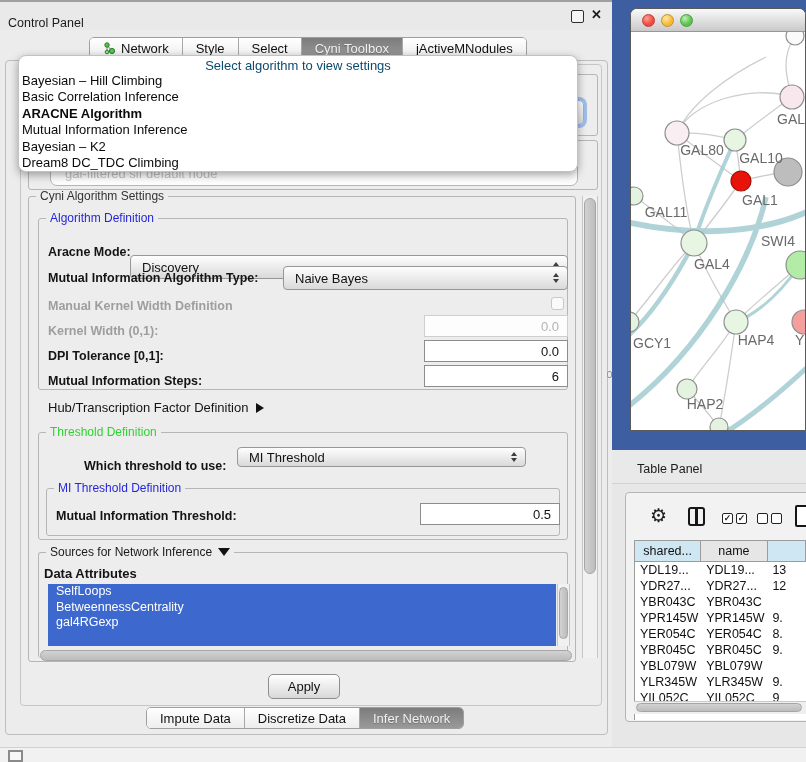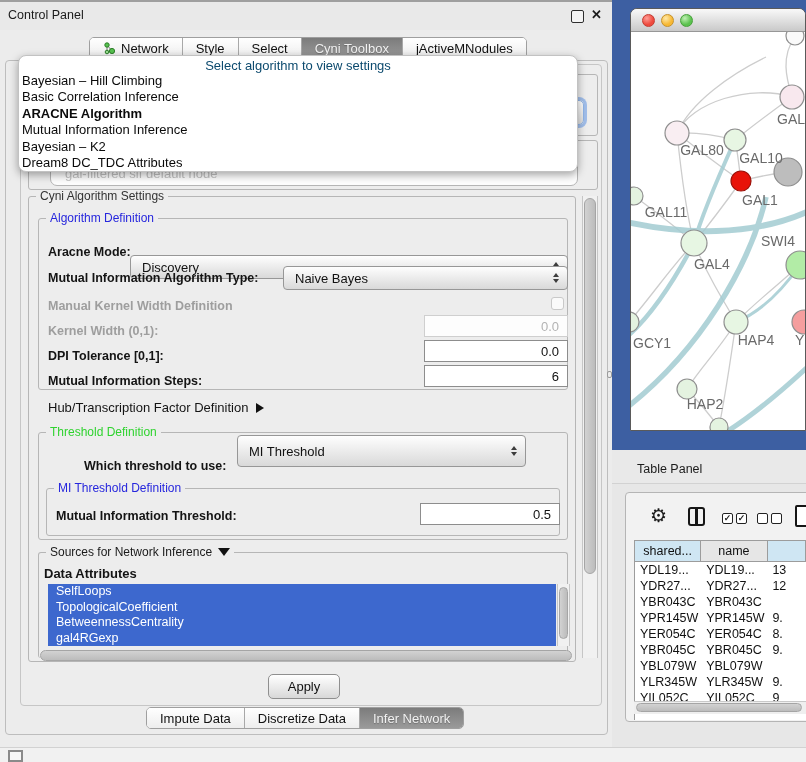--- a/index.html
+++ b/index.html
@@ -1,21 +1,21 @@
 <!DOCTYPE html>
 <html><head>
 <meta charset="utf-8">
 <style>
   html,body{margin:0;padding:0;}
   body{font-family:"Liberation Sans",sans-serif;}
   #screen{position:relative;width:806px;height:762px;background:#ECECEC;overflow:hidden;}
   .abs{position:absolute;}
   
   #cp-titlebar{left:0;top:0;width:612px;height:30px;background:#E9E9E9;border-top:2px solid #9f9f9f;box-sizing:border-box;}
-  #cp-title{left:8px;top:8px;font-size:12.5px;color:#1b1b1b;}
+  #cp-title{left:8px;top:16px;font-size:12.5px;color:#1b1b1b;}
   .win-float{left:571px;top:10px;width:11px;height:11px;border:1.5px solid #2e2e2e;border-radius:2px;background:#f4f4f4;}
   .win-close{left:591px;top:7px;font-size:13px;font-weight:bold;color:#1b1b1b;}
   .seg{display:flex;height:22px;border:1px solid #9f9f9f;border-radius:5px;overflow:hidden;background:#fff;box-sizing:border-box;}
   .seg .tab{padding:0 13px;font-size:13px;color:#111;display:flex;align-items:center;gap:5px;border-right:1px solid #a8a8a8;background:linear-gradient(#ffffff,#ededed);white-space:nowrap;}
   .seg .tab:last-child{border-right:none;}
   .seg .tab.selected{background:linear-gradient(#7c7c7c,#9a9a9a);color:#f2f2f2;text-shadow:0 1px 1px rgba(0,0,0,.25);}
   #main-panel{left:5px;top:60px;width:603px;height:675px;background:#ECECEC;border:1px solid #bdbdbd;border-radius:4px;box-sizing:border-box;}
   #inner-panel{left:20px;top:64px;width:582px;height:642px;background:#EDEDED;border:1px solid #c6c6c6;border-radius:4px;box-sizing:border-box;}
   .groupbox{border:1px solid #b6b6b6;border-radius:3px;box-sizing:border-box;}
   .grouplabel{font-size:12px;background:#EDEDED;padding:0 4px;line-height:12px;white-space:nowrap;}
@@ -112,21 +112,21 @@
     <span>gal-filtered sif default node</span>
   </div>
 
   <div class="abs" id="popup">
     <div class="ph">Select algorithm to view settings</div>
     <div class="popup-item">Bayesian – Hill Climbing</div>
     <div class="popup-item">Basic Correlation Inference</div>
     <div class="popup-item bold">ARACNE Algorithm</div>
     <div class="popup-item">Mutual Information Inference</div>
     <div class="popup-item">Bayesian – K2</div>
-    <div class="popup-item">Dream8 DC_TDC Attributes</div>
+    <div class="popup-item">Dream8 DC_TDC Climbing</div>
   </div>
 
   <div class="abs groupbox" style="left:28px;top:196px;width:548px;height:466px;"></div>
   <div class="abs grouplabel" style="left:36px;top:190px;color:#333;">Cyni Algorithm Settings</div>
 
   <div class="abs vscroll-track" style="left:582px;top:196px;width:16px;height:462px;"></div>
   <div class="abs scroll-thumb" style="left:584px;top:198px;width:12px;height:376px;"></div>
 
   <div class="abs groupbox" style="left:38px;top:218px;width:530px;height:172px;"></div>
   <div class="abs grouplabel blue-title" style="left:46px;top:212px;">Algorithm Definition</div>
@@ -169,21 +169,21 @@
 
   <div class="abs" style="left:48px;top:400px;font-size:13px;color:#141414;display:flex;align-items:center;gap:8px;">
     <span>Hub/Transcription Factor Definition</span>
     <span class="tri-right"></span>
   </div>
 
   <div class="abs groupbox" style="left:38px;top:432px;width:530px;height:108px;"></div>
   <div class="abs grouplabel green-title" style="left:46px;top:426px;">Threshold Definition</div>
 
   <div class="abs lbl" style="left:84px;top:459px;">Which threshold to use:</div>
-  <div class="abs combo" style="left:237px;top:435px;width:289px;height:32px;">
+  <div class="abs combo" style="left:237px;top:447px;width:289px;height:20px;">
     <span>MI Threshold</span>
     <span class="arrows">
         <span class="tri-up"></span>
         <span class="tri-down"></span>
       </span>
   </div>
 
   <div class="abs groupbox" style="left:46px;top:488px;width:514px;height:48px;"></div>
   <div class="abs grouplabel blue-title" style="left:54px;top:482px;">MI Threshold Definition</div>
 
@@ -194,21 +194,20 @@
 
   <div class="abs groupbox" style="left:38px;top:552px;width:530px;height:106px;border-bottom:none;"></div>
   <div class="abs grouplabel" style="left:46px;top:546px;color:#1a1a1a;display:flex;align-items:center;gap:6px;">
     <span>Sources for Network Inference</span>
     <span class="tri-dn-big"></span>
   </div>
   <div class="abs lbl" style="left:44px;top:566px;font-size:13px;">Data Attributes</div>
 
   <div class="abs attr-list" style="left:48px;top:584px;width:508px;height:62px;overflow:hidden;">
     <div class="attr-item">SelfLoops</div>
-    <div class="attr-item">TopologicalCoefficient</div>
     <div class="attr-item">BetweennessCentrality</div>
     <div class="attr-item">gal4RGexp</div>
   </div>
   <div class="abs vscroll-track" style="left:557px;top:584px;width:13px;height:62px;"></div>
   <div class="abs scroll-thumb" style="left:559px;top:587px;width:9px;height:52px;"></div>
   <div class="abs hscroll-thumb" style="left:40px;top:650px;width:532px;height:11px;"></div>
 
   <div class="abs" id="apply-btn">
     <span>Apply</span>
   </div>

